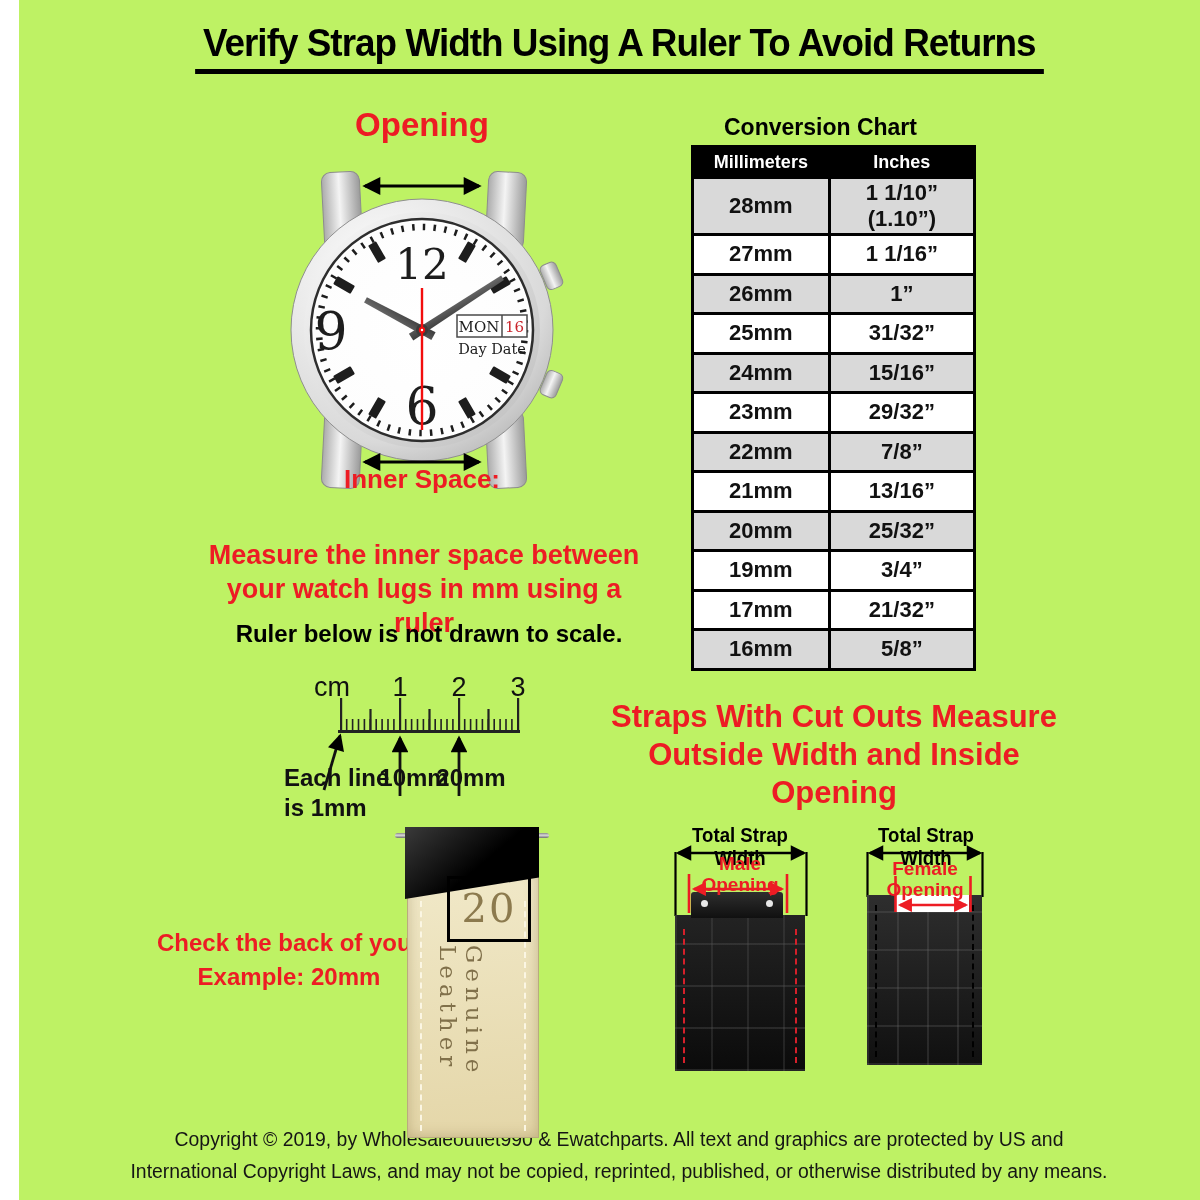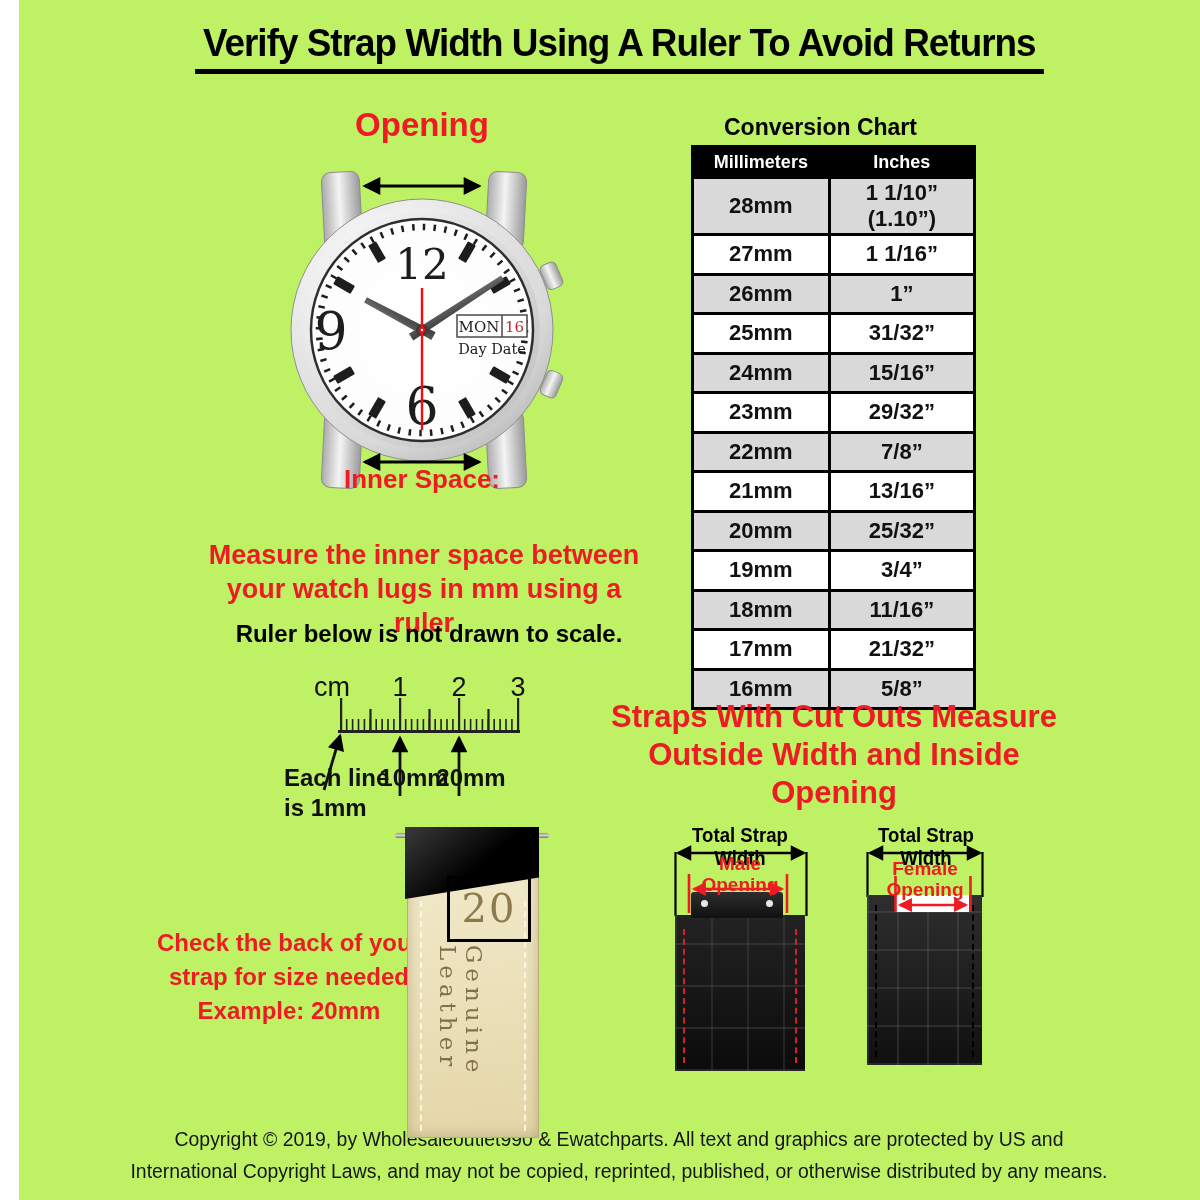--- a/index.html
+++ b/index.html
@@ -260,24 +260,20 @@
             <td>13/16”</td>
           </tr>
         <tr class="g">
             <td>20mm</td>
             <td>25/32”</td>
           </tr>
         <tr>
             <td>19mm</td>
             <td>3/4”</td>
           </tr>
-        <tr class="g">
-            <td>18mm</td>
-            <td>11/16”</td>
-          </tr>
         <tr>
             <td>17mm</td>
             <td>21/32”</td>
           </tr>
         <tr class="g">
             <td>16mm</td>
             <td>5/8”</td>
           </tr>
       </tbody>
     </table>
@@ -293,21 +289,20 @@
   <div class="abs strap-tan">
     <div class="stitch-tan" style="left:12px"></div>
     <div class="stitch-tan" style="right:12px"></div>
   </div>
   <div class="abs stamp-box">
     <div class="stamp-num">20</div>
   </div>
   <div class="abs genuine">Genuine Leather</div>
   <div class="abs ctr red back-note">
     <div>Check the back of your</div>
-    <div>strap for size needed</div>
     <div>Example: 20mm</div>
   </div>
   <svg class="abs" style="left:398px;top:902px" width="52" height="56" viewBox="0 0 52 56">
     <line x1="6" y1="50" x2="44" y2="12" stroke="#ed1c24" stroke-width="3.5" marker-end="url(#ar)"></line>
   </svg>
 
   <div class="abs ctr tsw m">Total Strap Width</div>
   <svg class="abs" style="left:654px;top:844px" width="136" height="76" viewBox="0 0 136 76">
     <line x1="5" y1="9" x2="131" y2="9" stroke="#000" stroke-width="2.6" marker-start="url(#ab)" marker-end="url(#ab)"></line>
     <line x1="2.5" y1="8" x2="2.5" y2="72" stroke="#000" stroke-width="2.2"></line>

